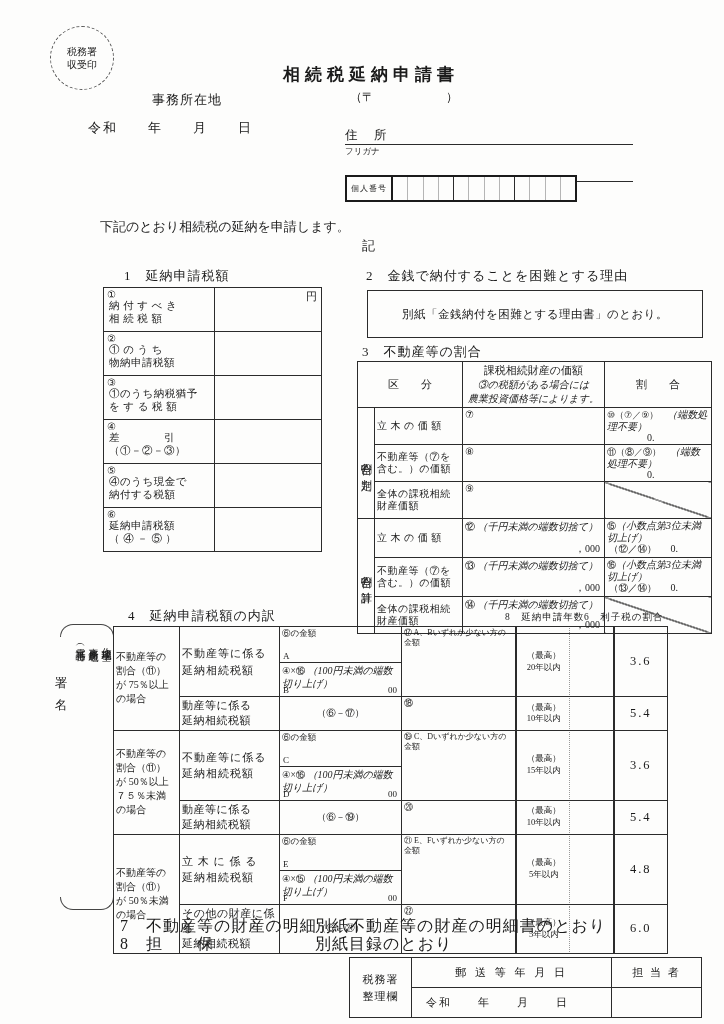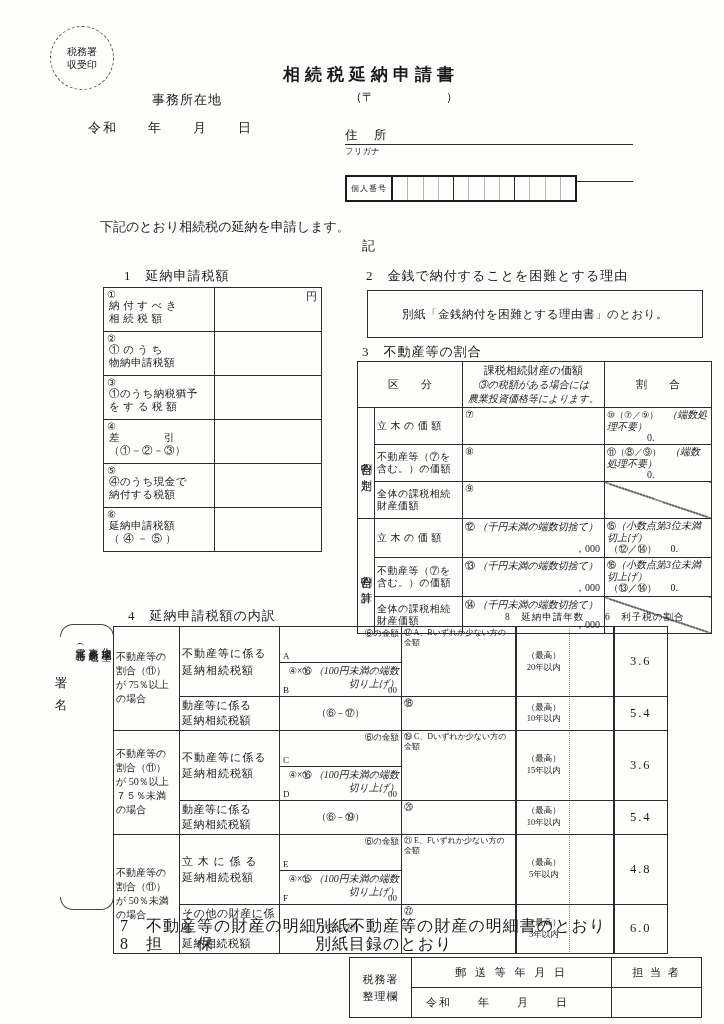--- a/index.html
+++ b/index.html
@@ -72,21 +72,21 @@
 
   
   .c5t,.c6t{font-size:9.5px;letter-spacing:1px;}
   .t4{left:113px;top:626px;width:554px;table-layout:fixed;border:1.5px solid #2b2b2b;}
   .t4 td{padding:1px 2px;}
   .rA td{height:33px;} .rB td{height:31px;} .rC td{height:27px;}
   .cond{font-size:10px;line-height:1.4;vertical-align:middle;padding:2px 3px;}
   .item{font-size:11px;line-height:1.5;letter-spacing:1px;vertical-align:middle;padding-left:4px;}
   .item2{font-size:11px;line-height:1.4;letter-spacing:.5px;vertical-align:middle;padding-left:4px;}
   .fcell{position:relative;font-size:8.5px;}
-  .fnote{text-align:right;line-height:1.3;}
+  .fnote{text-align:left;line-height:1.3;}
   .fnote .tiny{margin-left:2px;}
   .fletter{position:absolute;left:3px;right:4px;bottom:1px;display:flex;justify-content:space-between;font-size:9px;}
   .c2{font-size:9.5px;text-align:center;vertical-align:middle;}
   .mcell{font-size:8px;line-height:1.3;}
   .mcell .cn{font-size:9px;}
   .ycell{padding:0;border-left:2px solid #2b2b2b;border-right:2px solid #2b2b2b;}
   .ybox{display:flex;height:100%;}
   .yl{width:55%;display:flex;align-items:center;justify-content:center;text-align:center;
       font-size:8.5px;line-height:1.4;border-right:1px dotted #999;}
   .yr{flex:1;}
@@ -296,21 +296,21 @@
         <div class="zl1"><span class="cn">⑭</span> <span class="tiny">（千円未満の端数切捨て）</span></div>
         <div class="zamt">，000</div>
       </td>
       <td class="wcell diag"></td>
     </tr>
   </tbody>
     </table>
 
   <div class="abs stitle" style="left:128px;top:607px;">4　延納申請税額の内訳</div>
   <div class="abs c5t" style="left:505px;top:611px;">8　延納申請年数</div>
-  <div class="abs c6t" style="left:605px;top:611px;">6　利子税の割合</div>
+  <div class="abs c6t" style="left:584px;top:611px;">6　利子税の割合</div>
 
   <div class="abs bracket btop"></div>
   <div class="abs sign">署名</div>
   <div class="abs vcols">
     <span>作成税理士</span>
     <span>事務所在地</span>
     <span>（電話番号）</span>
   </div>
   <div class="abs bracket bbot"></div>
 

